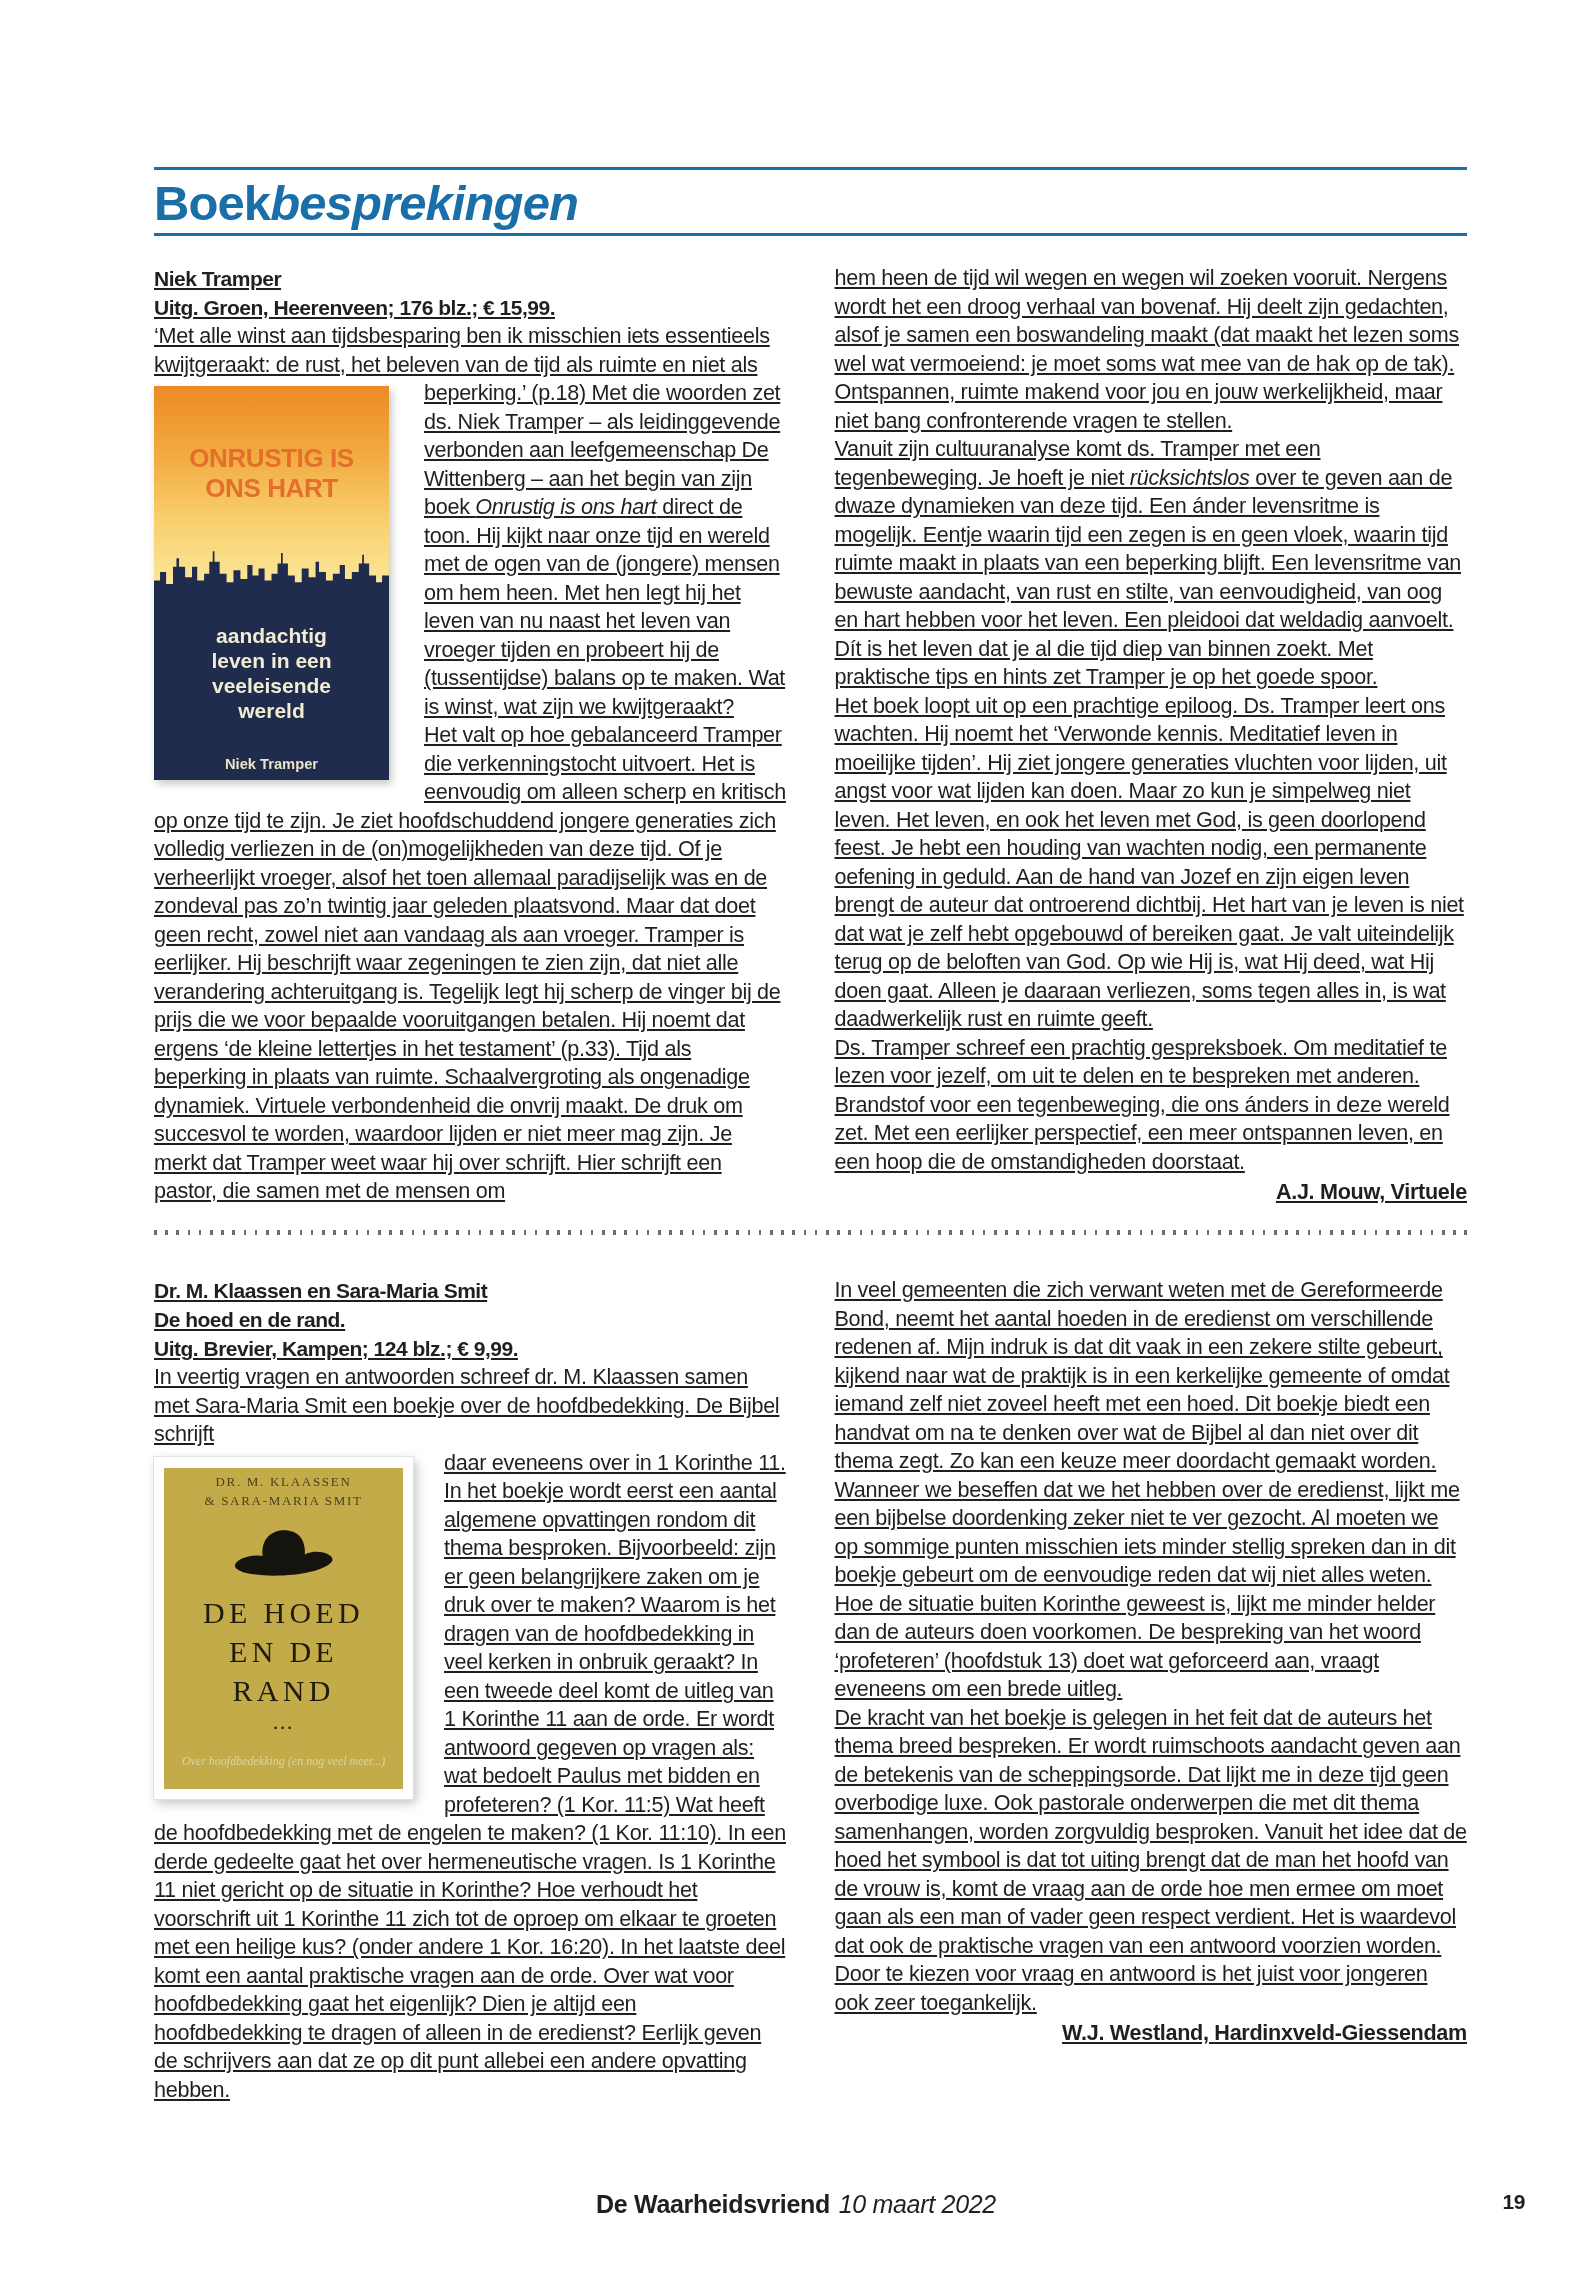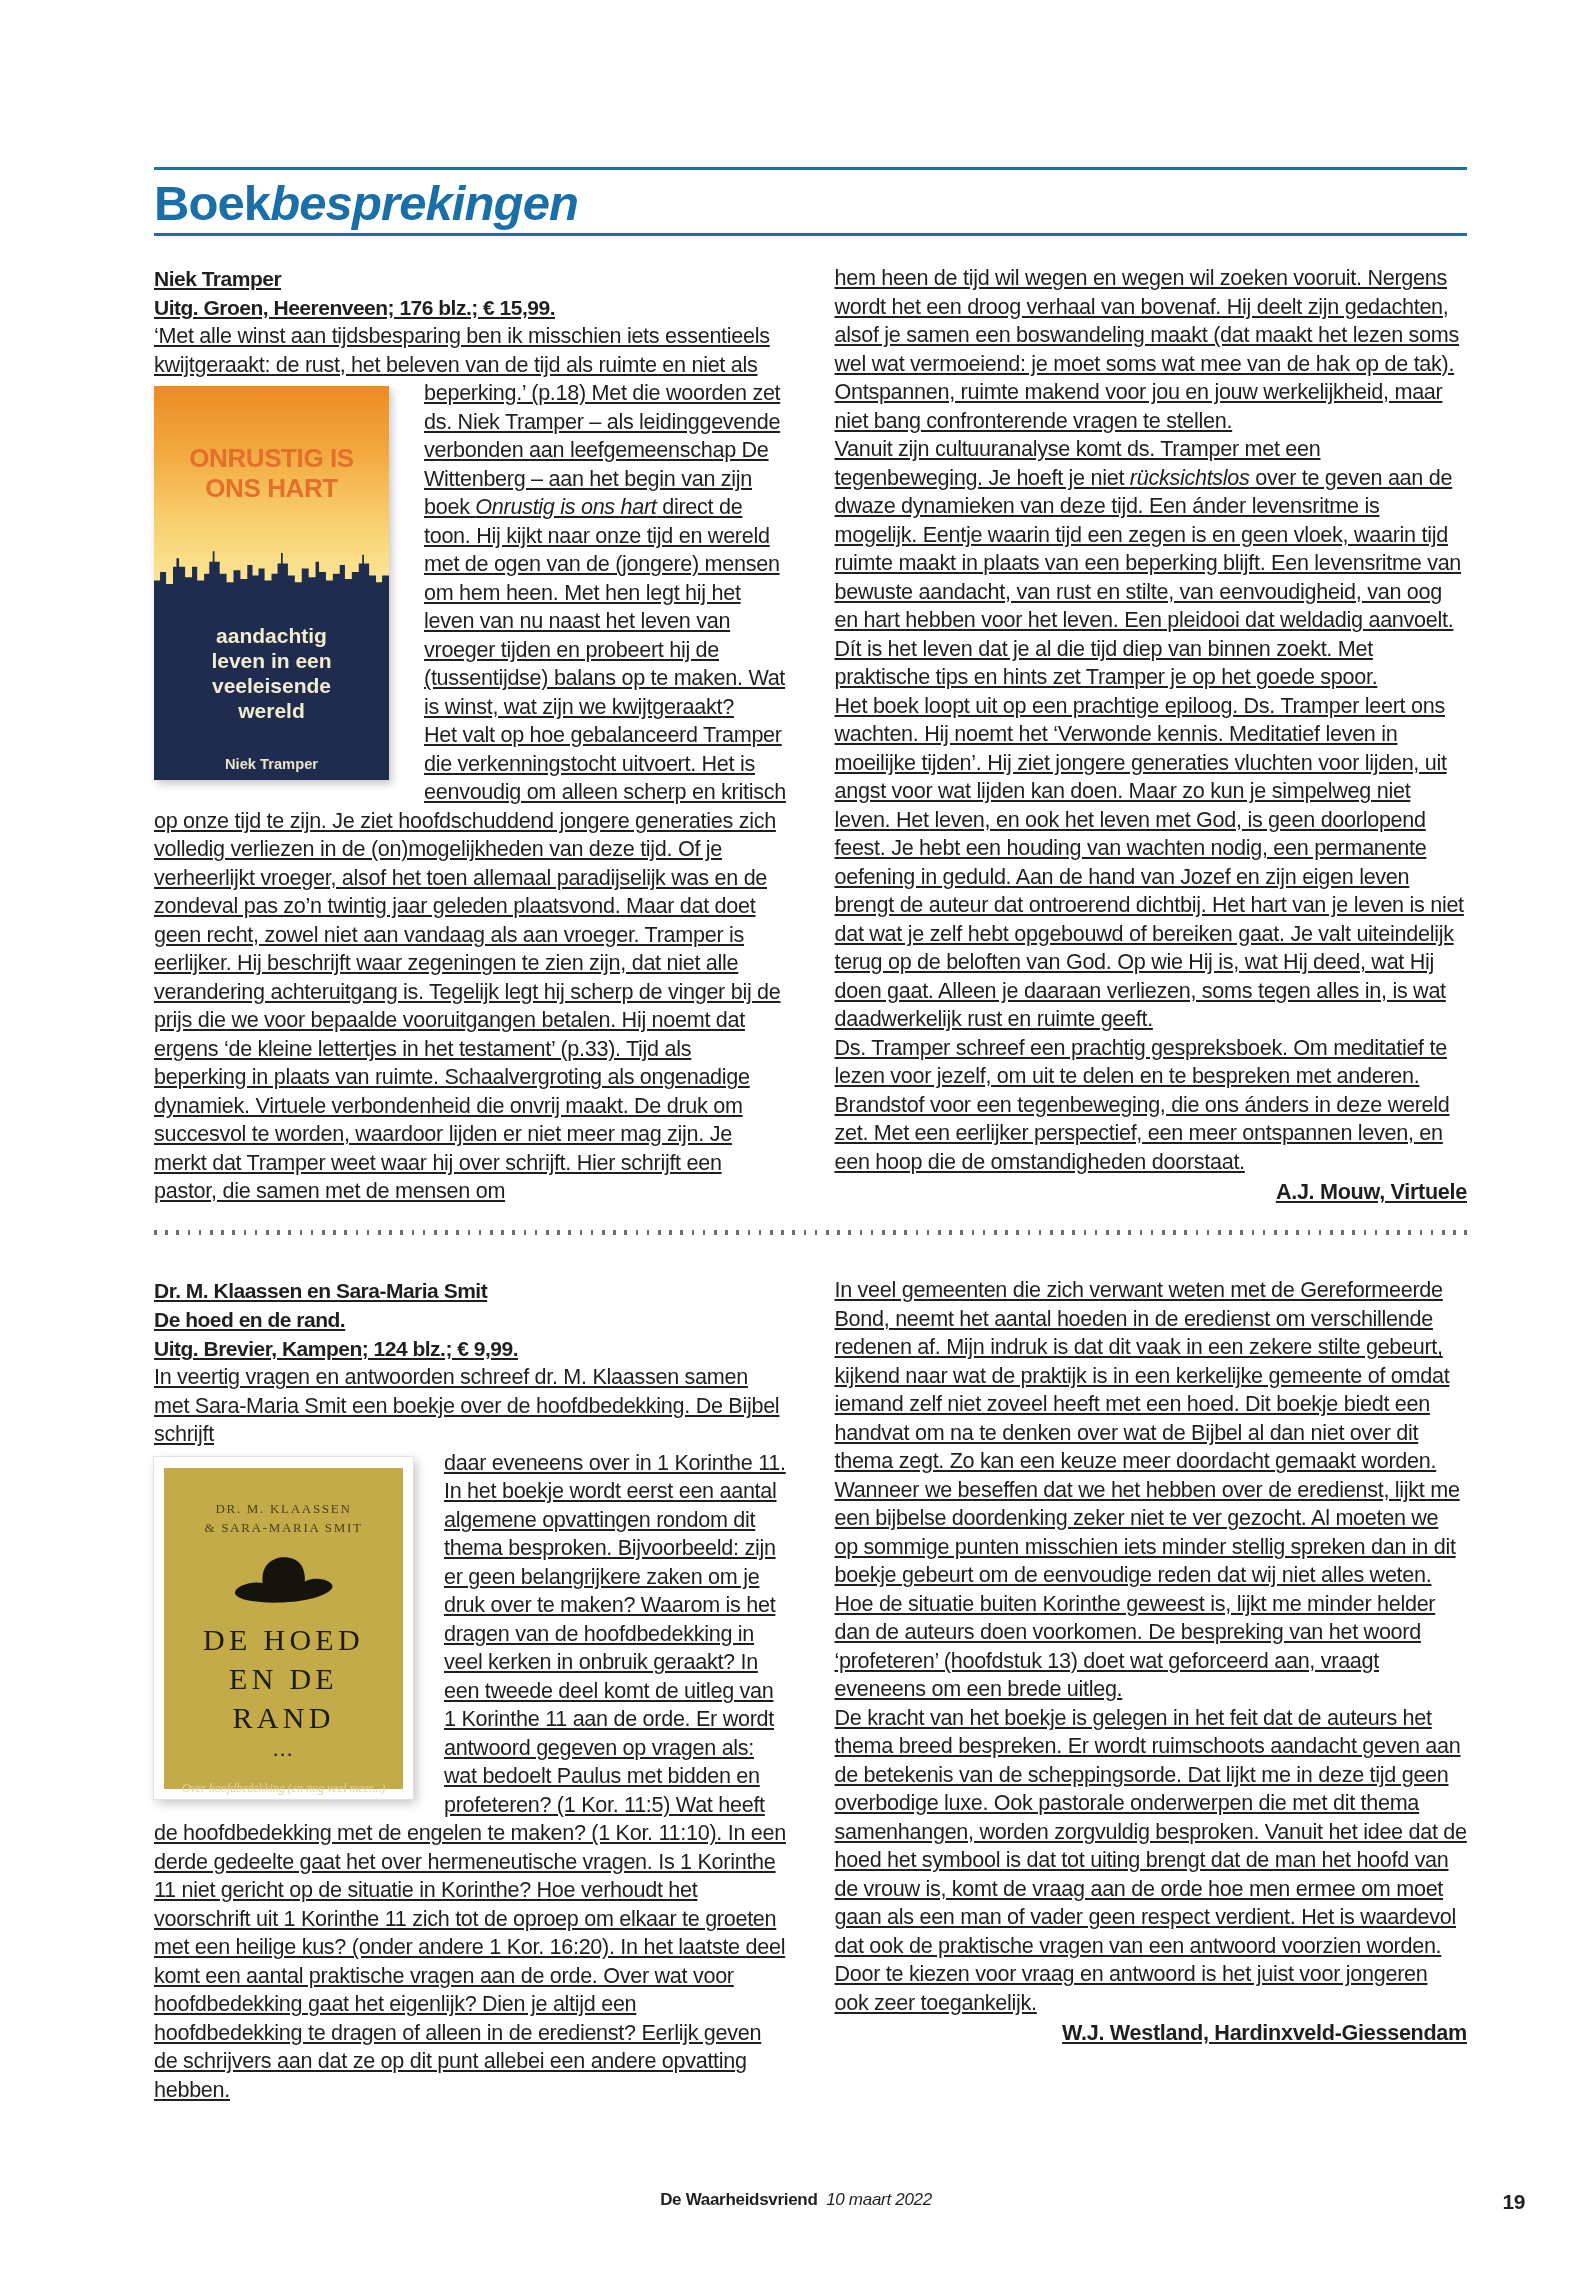--- a/index.html
+++ b/index.html
@@ -32,34 +32,34 @@
             color:#e46f2c; letter-spacing:-0.4px; }
   .cover1 .sky svg { position:absolute; bottom:-0.9px; left:0; display:block; }
   .cover1 .cbody { flex:1 1 auto; background:#202c4e; text-align:center; color:#f2ecd0; padding-top:21px; }
   .cover1 .csub { font-weight:700; font-size:21px; line-height:25px; margin:0 auto; max-width:169px; }
   .cover1 .cauthor { margin-top:33px; font-size:14.7px; font-weight:700; color:#ebe4c5; }
 
   
   .cover2wrap { float:left; width:259px; margin:8.6px 31px 8.6px 0; background:#ffffff; padding:10.4px; box-sizing:border-box;
             box-shadow:0 0 0 0.9px #e2e2e2, 2.6px 4.3px 10.4px rgba(0,0,0,.25); }
   .cover2 { background:#c4ab4a; height:321px; text-align:center; font-family:"Liberation Serif",serif;
-            color:#2f2a15; padding-top:31px; box-sizing:border-box; }
+            color:#2f2a15; padding-top:4px; box-sizing:border-box; }
   .cover2 .cauthors { font-size:13px; letter-spacing:1.7px; line-height:19px; color:#4a421f; }
   .cover2 .hat { margin:5.2px auto 0; width:121px; height:72px; }
   .cover2 .ctitle2 { font-size:30px; line-height:39px; letter-spacing:4.3px; margin-top:1.7px; color:#1f1b0d; }
   .cover2 .dots { font-size:21px; letter-spacing:1.7px; margin-top:0px; color:#1f1b0d; }
   .cover2 .ctag { margin-top:19px; font-style:italic; font-size:12px; color:#ddd3a0; }
 
   
   .dotted-divider { margin:24px 0 41px 0; height:5.2px;
             background:repeating-linear-gradient(90deg,#6e6e6e 0 2.6px,transparent 2.6px 11.2px); }
 
   
   .footer { position:absolute; top:2190px; left:0; right:0; height:31px; }
-  .footer .center { text-align:center; font-size:17px; letter-spacing:-0.3px; }
+  .footer .center { text-align:center; font-size:25px; letter-spacing:-0.3px; }
   .footer .journal { font-weight:700; }
   .footer .date { font-style:italic; font-weight:400; margin-left:8.6px; }
   .footer .pageno { position:absolute; right:67px; top:0; font-size:21px; font-weight:700; letter-spacing:-0.4px; }
 </style>
 </head>
 <body>
 
 <div class="page">
 
   <header class="masthead">

